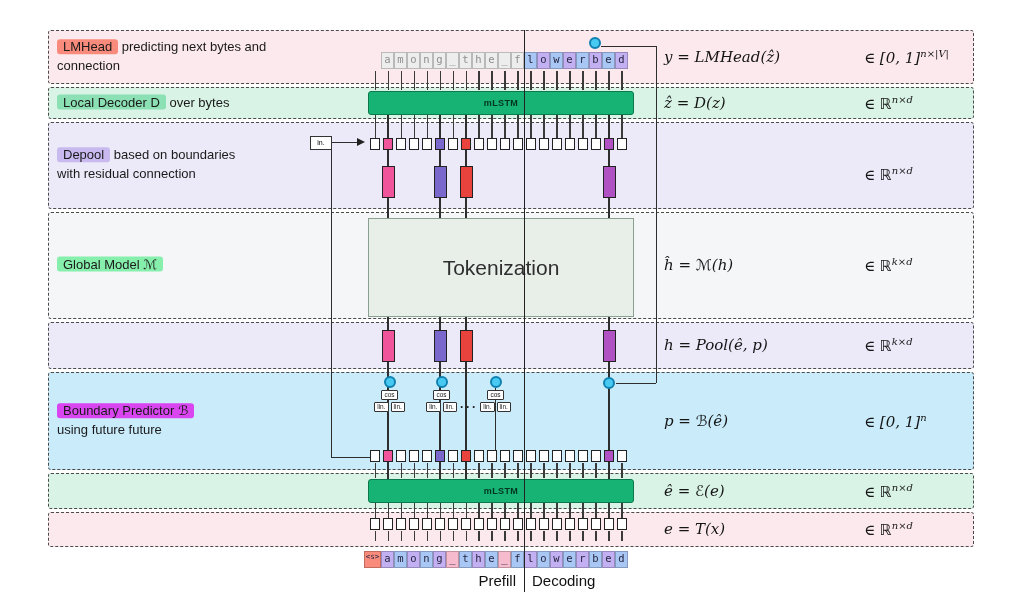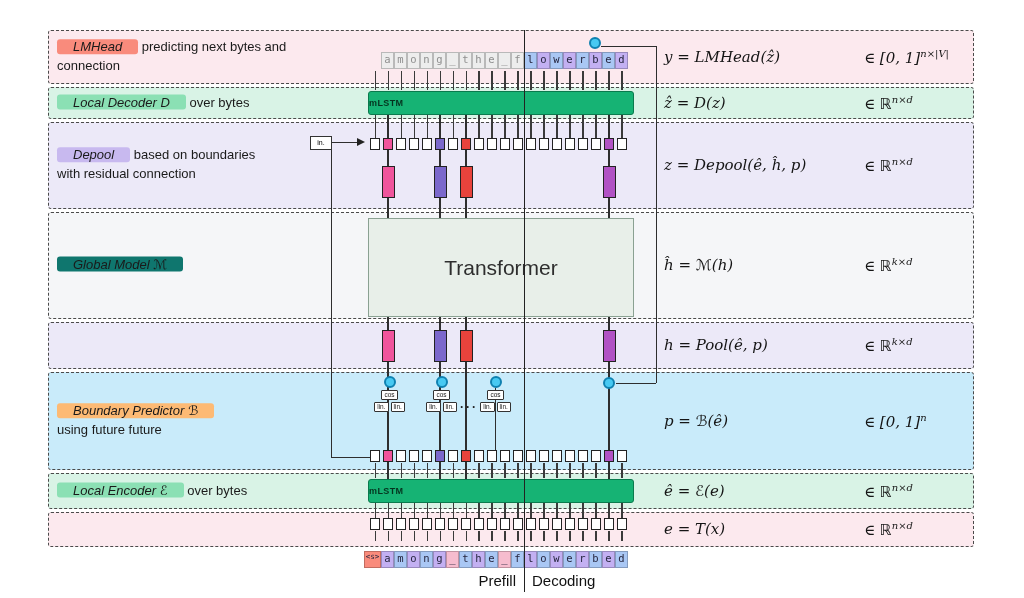--- a/index.html
+++ b/index.html
@@ -4,21 +4,21 @@
 <style>
   html,body{margin:0;padding:0;background:#fff;}
   #stage{position:relative;width:1024px;height:598px;background:#fff;overflow:hidden;
          font-family:"Liberation Sans","DejaVu Sans",sans-serif;}
 
   .band{position:absolute;left:48px;width:926px;border:1.6px dashed #4a4a4a;
         border-radius:3px;box-sizing:border-box;z-index:1;}
 
   .band-label{position:absolute;left:57px;width:292px;font-size:13px;line-height:1.45;
               color:#1a1a1a;transform:translateY(-50%);z-index:7;}
-  .hl{padding:0 16px;border-radius:3px;font-style:italic;}
+  .hl{padding:0 6px;border-radius:3px;}
 
   .formula{position:absolute;left:664px;width:306px;transform:translateY(-50%);
            font:italic 15px "DejaVu Serif","DejaVu Sans",serif;color:#151515;z-index:7;}
   .formula .dom{position:absolute;left:200px;top:0;white-space:nowrap;}
   .formula sup{font-size:10px;}
 
   #overlay{position:absolute;inset:0;z-index:2;}
 
   .vline{position:absolute;width:1.5px;background:#2e2e2e;z-index:2;}
   .hline{position:absolute;height:1.5px;background:#2e2e2e;z-index:2;}
@@ -27,21 +27,21 @@
   .divider{position:absolute;left:523.5px;top:30px;width:1.6px;height:562px;background:#222;z-index:6;}
 
   .sq{position:absolute;width:10px;height:12px;background:#fff;border:1.2px solid #222;
       box-sizing:border-box;z-index:5;}
   .rect{position:absolute;width:13px;height:32px;border:1px solid #222;box-sizing:border-box;z-index:5;}
   .char{position:absolute;height:17px;line-height:17px;text-align:center;
         font:10.5px "DejaVu Sans Mono",monospace;color:#26263f;box-sizing:border-box;
         border:0.5px solid rgba(0,0,0,0.22);z-index:5;}
 
   .mlstm{position:absolute;left:368px;width:264px;height:22px;background:#16b374;
-         border:1px solid #0a7a4d;border-radius:3px;line-height:22px;
+         border:1px solid #0a7a4d;border-radius:3px;text-align:center;line-height:22px;
          font-size:9px;font-weight:bold;letter-spacing:.4px;color:#05341f;z-index:5;}
   .transformer{position:absolute;left:368px;top:218px;width:264px;height:97px;
          background:#e8efe9;border:1px solid #8aa192;display:flex;align-items:center;
          justify-content:center;font-size:21px;color:#2e2e2e;z-index:5;}
 
   .inbox{position:absolute;left:310px;top:136px;width:20px;height:12px;background:#fff;
          border:1px solid #333;font-size:7px;line-height:12px;text-align:center;z-index:5;}
   .arrow-r{position:absolute;width:0;height:0;border-left:8px solid #222;
            border-top:4.5px solid transparent;border-bottom:4.5px solid transparent;z-index:5;}
 
@@ -66,34 +66,32 @@
   <div class="band" style="top: 122px; height: 87px; background: rgb(236, 233, 248);"></div>
   <div class="band" style="top: 212px; height: 107px; background: rgb(245, 246, 248);"></div>
   <div class="band" style="top: 322px; height: 47px; background: rgb(236, 233, 248);"></div>
   <div class="band" style="top: 372px; height: 98px; background: rgb(201, 235, 250);"></div>
   <div class="band" style="top: 473px; height: 36px; background: rgb(217, 243, 230);"></div>
   <div class="band" style="top: 512px; height: 35px; background: rgb(252, 233, 238);"></div>
 
   <div class="band-label" style="top:57px"><span class="hl" style="background: rgb(249, 139, 124);">LMHead</span><span> predicting next bytes and</span><br><span>connection</span></div>
   <div class="band-label" style="top:165px"><span class="hl" style="background: rgb(200, 185, 239);">Depool</span><span> based on boundaries</span><br><span>with residual connection</span></div>
   <div class="band-label" style="top:103px"><span class="hl" style="background: rgb(139, 224, 180);">Local Decoder D</span><span> over bytes</span></div>
-  <div class="band-label" style="top:265px"><span class="hl" style="background: #0f766e;">Global Model ℳ</span></div>
-  <div class="band-label" style="top:421px"><span class="hl" style="background: #fdba74;">Boundary Predictor ℬ</span><br><span>using future future</span></div>
-  <div class="band-label" style="top:491px"><span class="hl" style="background: rgb(139, 224, 180);">Local Encoder ℰ</span><span> over bytes</span></div>
+  <div class="band-label" style="top:265px"><span class="hl" style="background: #86efac;">Global Model ℳ</span></div>
+  <div class="band-label" style="top:421px"><span class="hl" style="background: #d946ef;">Boundary Predictor ℬ</span><br><span>using future future</span></div>
 
   <div class="formula" style="top:57px">
     <span>y = LMHead(ẑ)</span>
     <span class="dom"><span>∈ [0, 1]</span><sup>n×|V|</sup></span>
   </div>
   <div class="formula" style="top:103px">
     <span>ẑ = D(z)</span>
     <span class="dom"><span>∈ ℝ</span><sup>n×d</sup></span>
   </div>
   <div class="formula" style="top:165px">
-    <span>z = Depool(ê, ĥ, p)</span>
     <span class="dom"><span>∈ ℝ</span><sup>n×d</sup></span>
   </div>
   <div class="formula" style="top:265px">
     <span>ĥ = ℳ(h)</span>
     <span class="dom"><span>∈ ℝ</span><sup>k×d</sup></span>
   </div>
   <div class="formula" style="top:345px">
     <span>h = Pool(ê, p)</span>
     <span class="dom"><span>∈ ℝ</span><sup>k×d</sup></span>
   </div>
@@ -112,21 +110,21 @@
 
   <div id="overlay">
 
     <div class="comb" style="top:71px;height:19px"></div>
     <div class="comb" style="top:114px;height:24px"></div>
     <div class="comb" style="top:463px;height:15px"></div>
     <div class="comb" style="top:503px;height:15px"></div>
     <div class="comb" style="top:531px;height:10px"></div>
 
     <div class="mlstm" style="top:91px">mLSTM</div>
-    <div class="transformer">Transformer</div>
+    <div class="transformer">Tokenization</div>
     <div class="mlstm" style="top:479px">mLSTM</div>
 
     <div class="inbox">in.</div>
     <div class="hline" style="left:332px;top:141.5px;width:25px"></div>
     <div class="arrow-r" style="left:357px;top:138px"></div>
     <div class="vline" style="left:330.5px;top:142px;height:315px"></div>
     <div class="hline" style="left:331px;top:456.5px;width:41px"></div>
 
     <div class="hline" style="left:616px;top:382.5px;width:40px"></div>
     <div class="vline" style="left:655.5px;top:46px;height:337px"></div>

